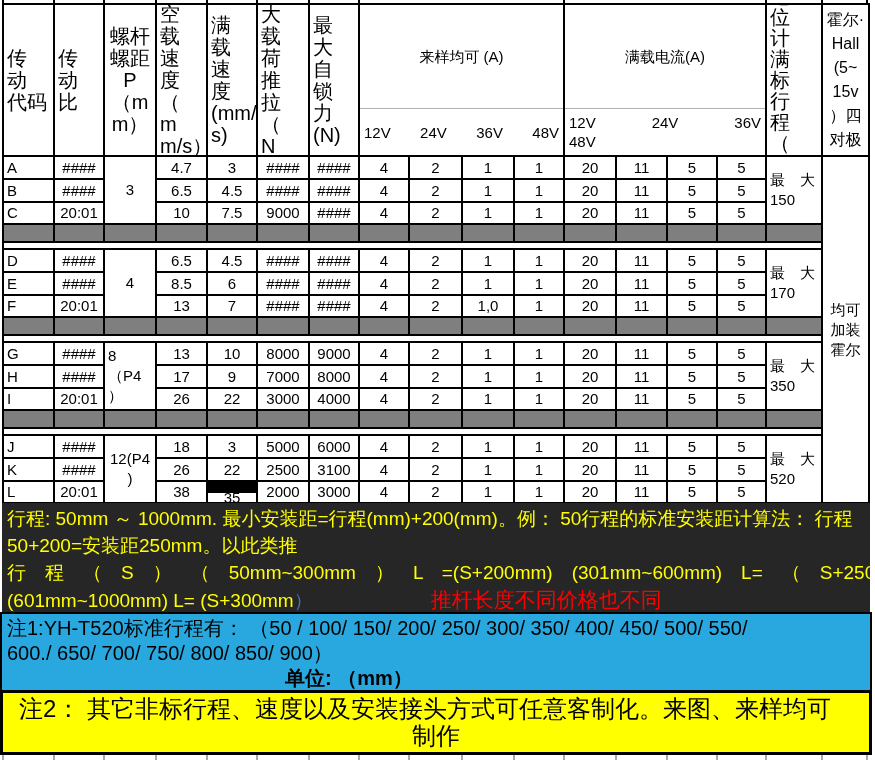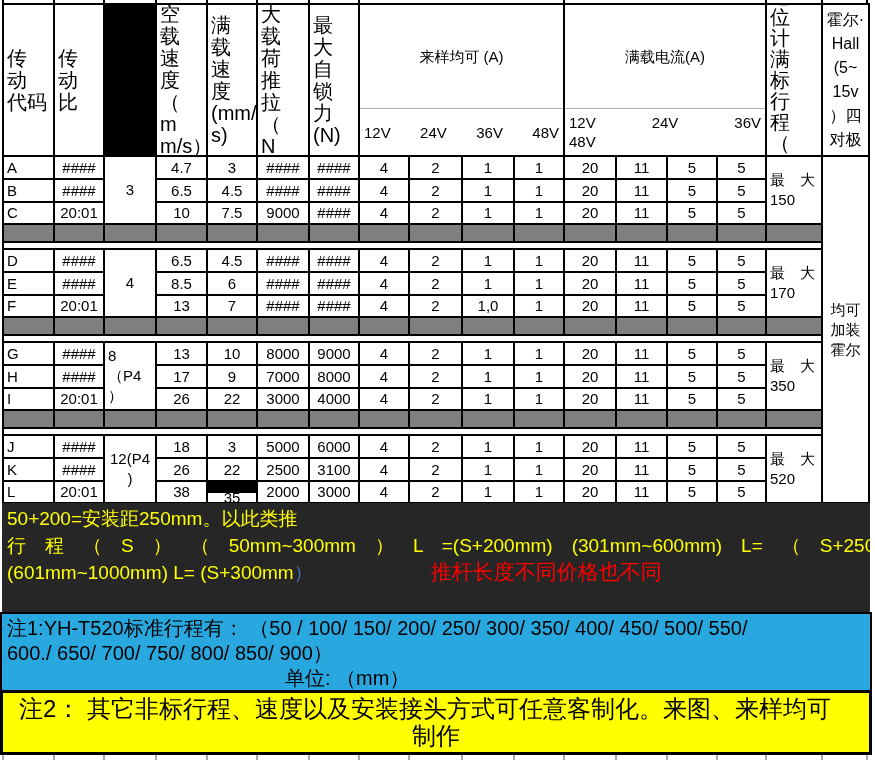--- a/index.html
+++ b/index.html
@@ -24,46 +24,50 @@
   .comp .v{height:46px;display:flex;align-items:center;}
   .volts{width:100%;text-align:justify;text-align-last:justify;white-space:pre-line;
          padding:0 4px;box-sizing:border-box;font-size:15px;line-height:19px;}
   
   .tick{position:absolute;width:2px;background:#000;}
   
   .notes{position:absolute;left:2px;top:503px;width:868px;height:109px;box-sizing:border-box;
          background:var(--dark,#262626);color:var(--yellow,#ffff00);font-size:19px;padding-top:2px;}
   .notes .ln{height:27px;line-height:27px;padding-left:5px;white-space:nowrap;overflow:hidden;}
   .paren-blue{color:var(--blueparen,#4472c4);}
-  .warn-red{color:var(--red,#ff0000);font-size:21px;margin-left:118px;font-family:Liberation Serif, serif;}
+  .warn-red{color:var(--red,#ff0000);font-size:21px;margin-left:118px;}
   
   .note1{position:absolute;left:0px;top:612px;width:872px;height:78px;box-sizing:border-box;
          background:var(--note1bg,#29a8e0);border-top:2px solid #000;border-left:2px solid #000;border-right:2px solid #000;
          font-size:20px;color:#000;padding-top:2px;}
   .note1 .ln{height:25px;line-height:25px;padding-left:5px;white-space:nowrap;overflow:hidden;}
-  .unit{display:inline-block;margin-left:278px;}
+  .unit{display:inline-block;margin-left:278px;font-weight:bold;}
   
   .note2{position:absolute;left:0px;top:690px;width:872px;height:65px;box-sizing:border-box;
          background:var(--note2bg,#ffff00);border:3px solid #000;font-size:24px;color:#000;}
   .note2 .ln1{height:30px;line-height:32px;padding-left:16px;white-space:nowrap;overflow:hidden;}
   .note2 .ln2{height:28px;line-height:26px;text-align:center;}
   
   .bstrip{position:absolute;left:0;top:755px;width:875px;height:5px;background:#fff;}
   .bstrip .gtick{position:absolute;top:0;width:2px;height:5px;background:#a8a8a8;}
 </style>
 </head>
 <body>
 
 <div class="stage">
 
   <div class="tbl" id="tbl">
     <div class="cell hd pre al" style="grid-area:1/1">传　动
 代码</div>
     <div class="cell hd pre al" style="grid-area:1/2">传　动
 比</div>
+    <div class="cell hd pre" style="grid-area:1/3">螺杆
+螺距P
+（m
+m）</div>
     <div class="cell hd pre al" style="grid-area:1/4">空　载
 速　度
 （　m
 m/s）</div>
     <div class="cell hd pre al" style="grid-area:1/5">满　载
 速　度
 (mm/
 s)</div>
     <div class="cell hd pre al" style="grid-area:1/6">最　大
 载　荷
@@ -336,20 +340,21 @@
       <div class="cell" style="grid-area: 19 / 12;">20</div>
       <div class="cell" style="grid-area: 19 / 13;">11</div>
       <div class="cell" style="grid-area: 19 / 14;">5</div>
       <div class="cell" style="grid-area: 19 / 15;">5</div>
       <div class="cell pre" style="grid-area: 2 / 17 / 20 / 18;">均可
 加装
 霍尔</div>
     </div>
 
   <div class="notes">
+    <div class="ln">行程: 50mm ～ 1000mm. 最小安装距=行程(mm)+200(mm)。例： 50行程的标准安装距计算法： 行程</div>
     <div class="ln">50+200=安装距250mm。以此类推</div>
     <div class="ln">行　程　（　S　）　（　50mm~300mm　）　L　=(S+200mm)　(301mm~600mm)　L=　（　S+250mm　）</div>
     <div class="ln"><span>(601mm~1000mm) L= (S+300mm</span><span class="paren-blue">）</span><span class="warn-red">推杆长度不同价格也不同</span></div>
   </div>
 
   <div class="note1">
     <div class="ln">注1:YH-T520标准行程有： （50 / 100/ 150/ 200/ 250/ 300/ 350/ 400/ 450/ 500/ 550/</div>
     <div class="ln">600./ 650/ 700/ 750/ 800/ 850/ 900）</div>
     <div class="ln"><span class="unit">单位: （mm）</span></div>
   </div>

